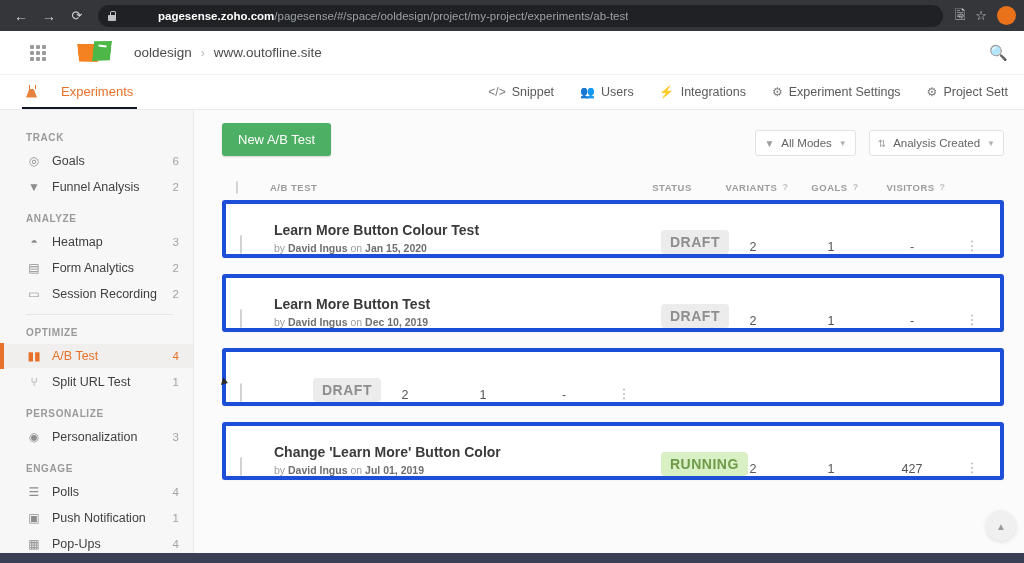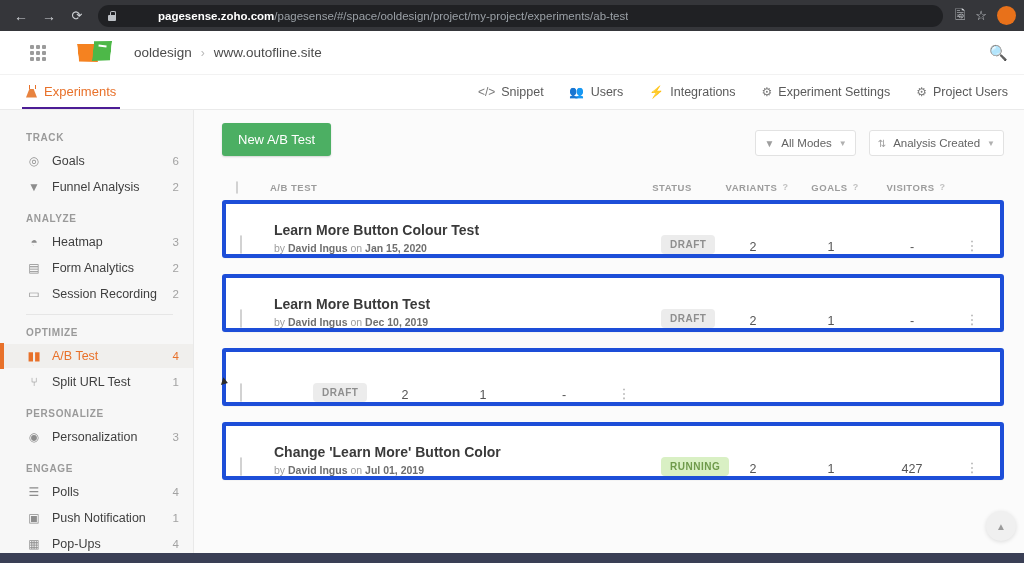--- a/index.html
+++ b/index.html
@@ -110,23 +110,23 @@
   .tab-strip {
     height: 35px;
     background:#fff;
     display:flex;
     align-items:stretch;
     padding: 0 16px 0 22px;
     border-bottom: 1px solid #eaeaea;
     position: relative;
   }
   .exp-tab {
-    display:flex; align-items:center; gap:7px;
+    display:flex; align-items:center; gap:24px;
     font-size:13px; color:#e8712a; font-weight:500;
-    border-bottom:2px solid #4c1d95;
+    border-bottom:2px solid #0f172a;
     padding: 0 4px 0 4px;
   }
   .flask {
     width: 11px; height: 13px; position: relative; flex:none;
   }
   .flask::before {
     content:''; position:absolute; top:0; left:3px; width:5px; height:4px;
     border-left:1.5px solid #e8712a; border-right:1.5px solid #e8712a;
   }
   .flask::after {
@@ -236,21 +236,21 @@
     border:4px solid #1d4ed8;
     border-radius:3px;
     margin-bottom: 16px;
     padding: 0 10px 0 14px;
     box-shadow: 0 1px 1px rgba(0,0,0,.03);
   }
   .row-title { font-size:14px; color:#3a3a3a; font-weight:bold; margin-bottom:4px; }
   .row-sub { font-size:10.5px; color:#9d9d9d; }
   .row-sub b { color:#6f6f6f; font-weight:bold; }
   .badge {
-    display:inline-block; font-size:10px; letter-spacing:.5px; font-weight:600;
+    display:inline-block; font-size:14px; letter-spacing:.5px; font-weight:600;
     padding: 4px 9px; border-radius:4px;margin-left:39px;
   }
   .badge.draft { background:#ececec; color:#8e8e8e; }
   .badge.running { background:#d9f0c4; color:#6f9a4b; }
   .cell-num { font-size:12.5px; color:#555; }
   .kebab { color:#a5a5a5; font-size:13px; line-height:.8; letter-spacing:0; }
 
   .cursor-arrow {
     position:absolute; left:222px; top:378px; width:0; height:0;
     border-left: 6px solid #2b2b2b;
@@ -329,21 +329,21 @@
     <div class="top-nav-item">
       <span class="tn-icon">⚡</span>
       <span>Integrations</span>
     </div>
     <div class="top-nav-item">
       <span class="tn-icon">⚙</span>
       <span>Experiment Settings</span>
     </div>
     <div class="top-nav-item">
       <span class="tn-icon">⚙</span>
-      <span>Project Users</span>
+      <span>Project Sett</span>
     </div>
   </div>
 </div>
 
 <div class="body-wrap">
 
   <div class="sidebar" id="sidebar">
       <div class="side-group-label">TRACK</div>
       <div class="side-item">
         <span class="si-icon">◎</span>

